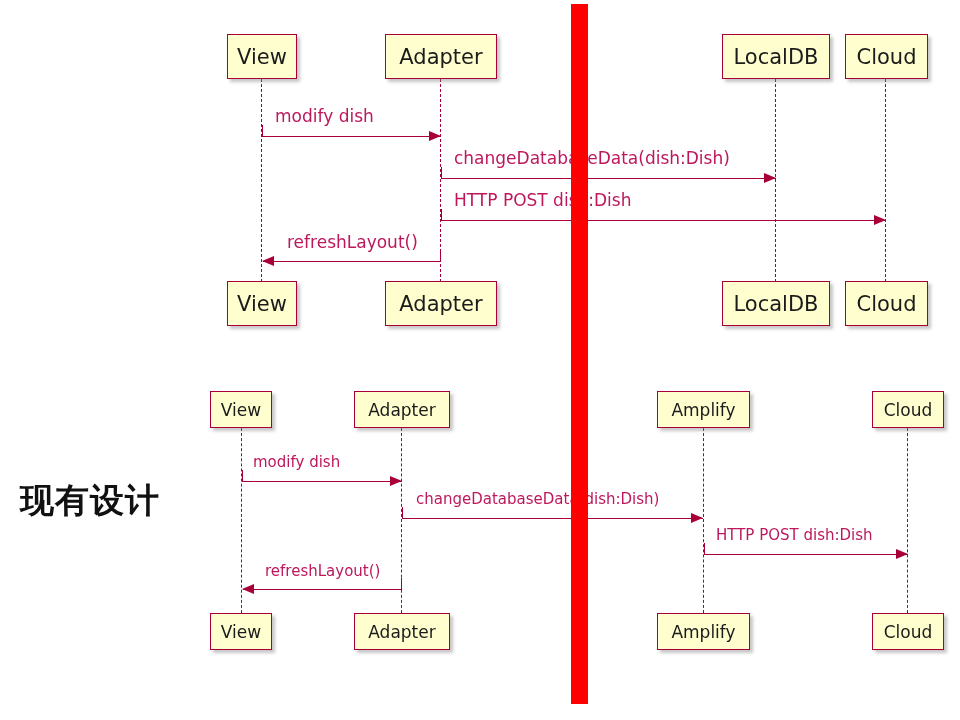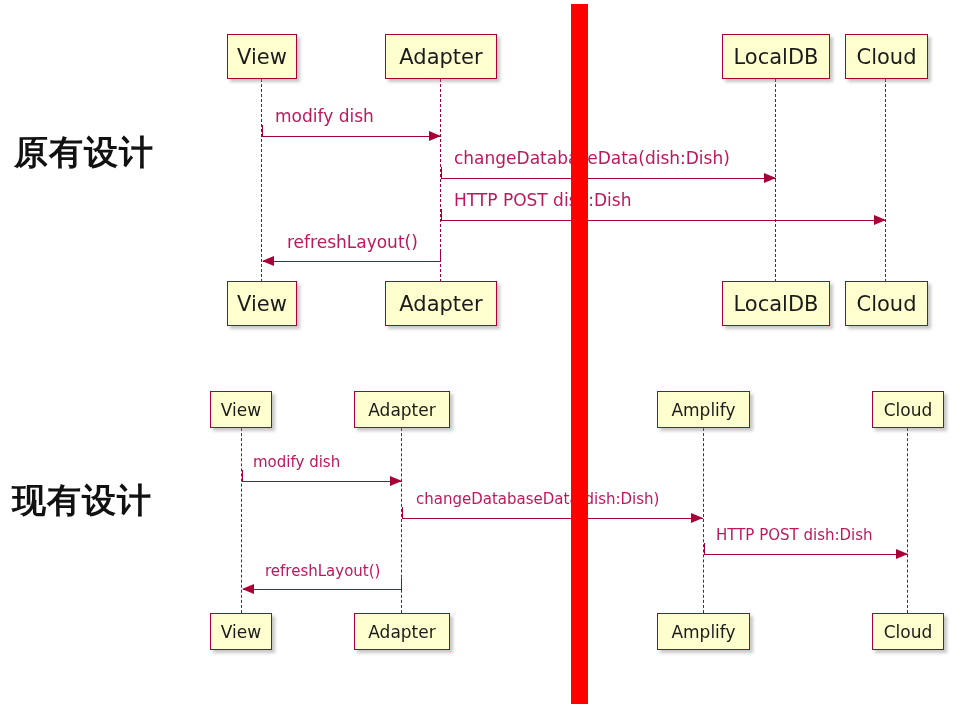--- a/index.html
+++ b/index.html
@@ -24,21 +24,21 @@
   .section-label {
     position: absolute;
     font-size: 34px;
     font-weight: 700;
     color: #111111;
     letter-spacing: 1px;
     font-family: "DejaVu Sans", "Liberation Sans", sans-serif;
     white-space: nowrap;
   }
   .label-original { left: 14px; top: 130px; }
-  .label-current  { left: 12px; top: 478px; }
+  .label-current  { left: 20px; top: 478px; }
 
   
   .participant {
     position: absolute;
     background: #FEFECE;
     border: 1.6px solid #A80036;
     box-shadow: 3px 3px 3px rgba(130,130,130,0.45);
     box-sizing: border-box;
     display: flex;
     align-items: center;
@@ -94,21 +94,20 @@
   .red-bar {
     position: absolute;
     background: #FF0000;
   }
 </style>
 </head>
 <body>
 
 <div id="stage">
 
-  <div class="section-label label-original">原有设计</div>
   <div class="section-label label-current">现有设计</div>
 
   <div class="lifeline" style="left:261px; top:79px;  height:203px;"></div>
   <div class="lifeline" style="left:440px; top:79px;  height:203px;"></div>
   <div class="lifeline" style="left:775px; top:79px;  height:203px;"></div>
   <div class="lifeline" style="left:885px; top:79px;  height:203px;"></div>
 
   <div class="participant big" style="left:227px; top:34px; width:70px; height:45px;">View</div>
   <div class="participant big" style="left:385px; top:34px; width:112px; height:45px;">Adapter</div>
   <div class="participant big" style="left:722px; top:34px; width:108px; height:45px;">LocalDB</div>

